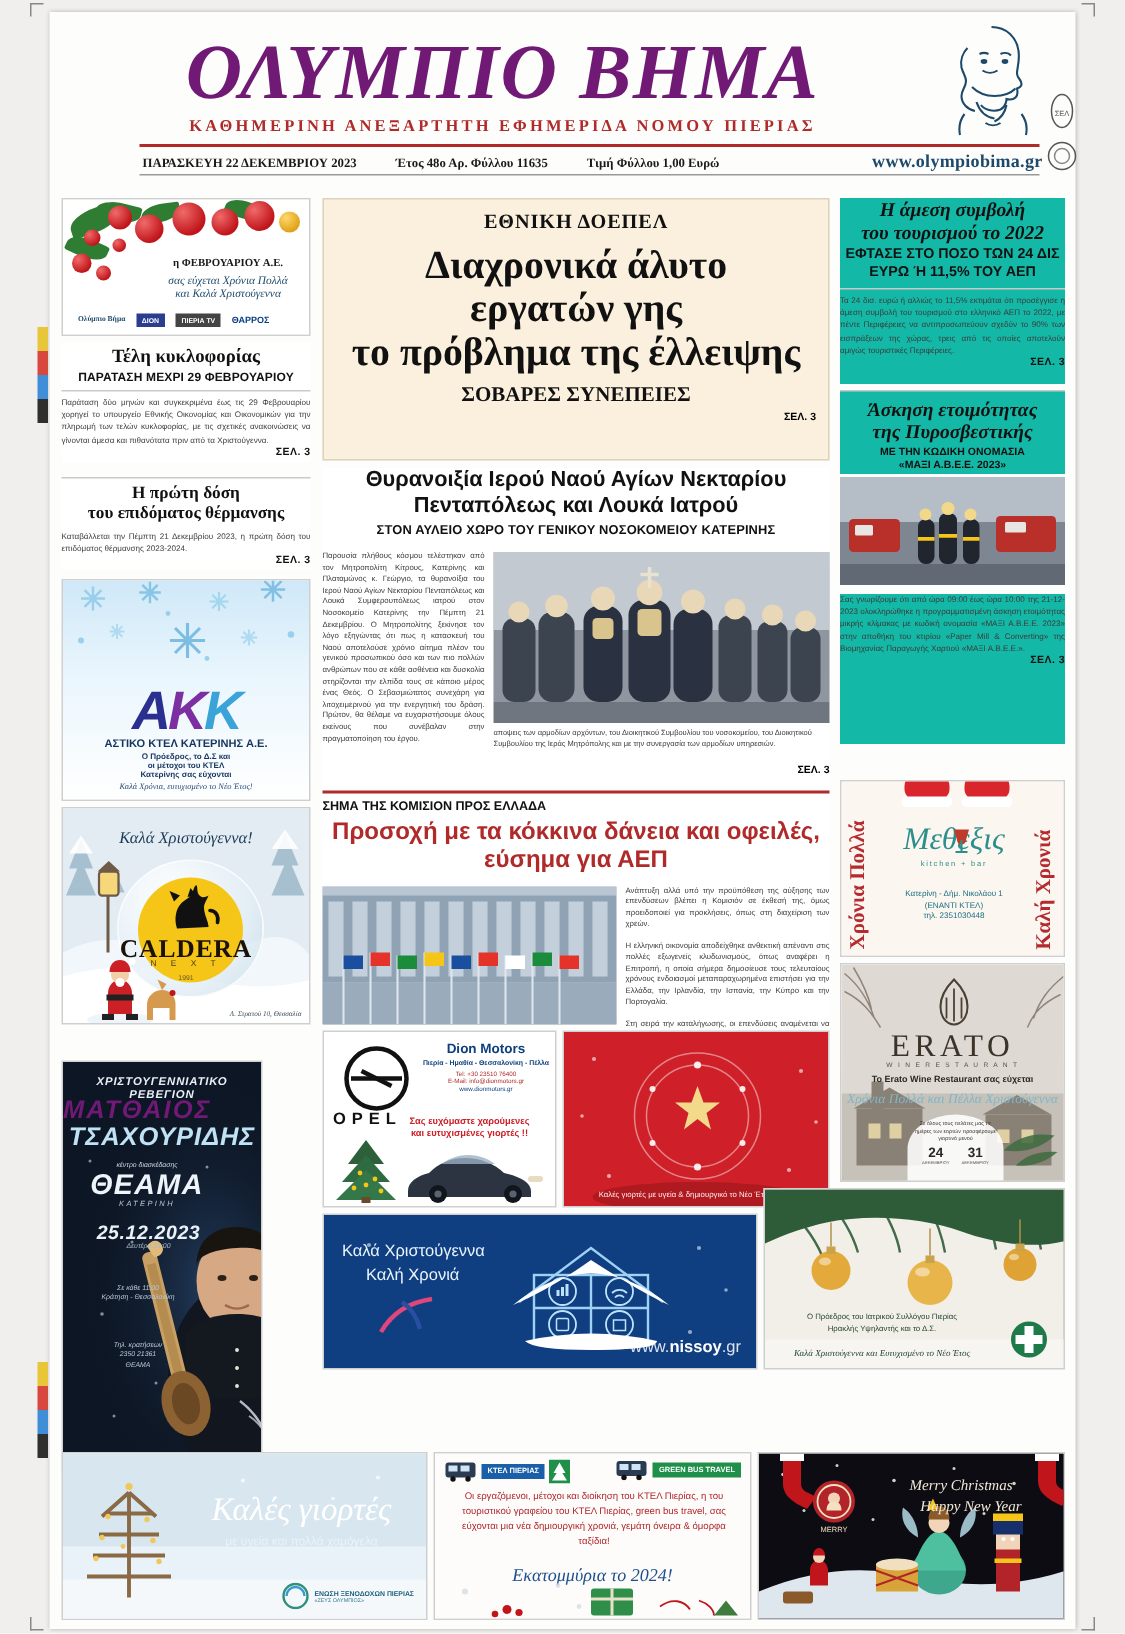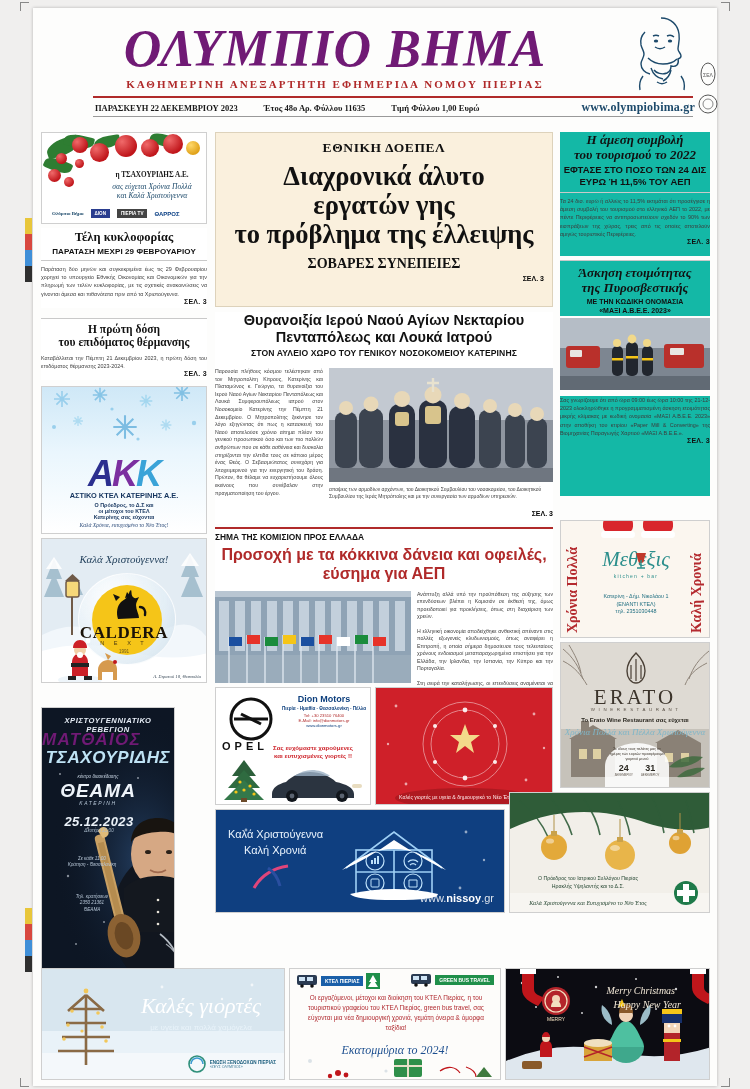--- a/index.html
+++ b/index.html
@@ -216,21 +216,21 @@
     <div class="berry" style="left:48px; top:10px; width:19px; height:19px;"></div>
     <div class="berry" style="left:73px; top:2px; width:22px; height:22px;"></div>
     <div class="berry" style="left:99px; top:6px; width:18px; height:18px;"></div>
     <div class="berry" style="left:121px; top:1px; width:20px; height:20px;"></div>
     <div class="berry" style="left:14px; top:20px; width:11px; height:11px;"></div>
     <div class="berry" style="left:33px; top:26px; width:9px; height:9px;"></div>
     <div class="berry" style="left:6px; top:36px; width:13px; height:13px;"></div>
     <div class="berry" style="left:22px; top:44px; width:10px; height:10px;"></div>
     <div class="berry" style="left:144px; top:8px; width:14px; height:14px; background:radial-gradient(circle at 35% 30%,#ffd86a,#e0a21a 70%);"></div>
     <div style="position:absolute; left:58px; top:38px; width:104px; text-align:center;">
-      <div style="font-family:'Liberation Serif',serif; font-weight:bold; font-size:7.2px; color:#1a1a1a;">η ΤΣΑΧΟΥΡΙΔΗΣ Α.Ε.</div>
+      <div style="font-family:'Liberation Serif',serif; font-weight:bold; font-size:7.2px; color:#1a1a1a;">η ΦΕΒΡΟΥΑΡΙΟΥ Α.Ε.</div>
       <div class="scriptf" style="font-size:7.6px; color:#1d4a6b; margin-top:3px;">σας εύχεται Χρόνια Πολλά</div>
       <div class="scriptf" style="font-size:7.6px; color:#1d4a6b;">και Καλά Χριστούγεννα</div>
     </div>
     <div style="position:absolute; left:10px; bottom:5px; display:flex; gap:7px; align-items:center;">
       <span style="font-family:'Liberation Serif',serif; font-weight:bold; font-size:5px; color:#1d4a6b;">Ολύμπιο Βήμα</span>
       <span style="background:#2a3d8f; color:#fff; font-size:4.6px; padding:2px 4px; font-weight:bold;">ΔΙΟΝ</span>
       <span style="background:#444; color:#fff; font-size:4.6px; padding:2px 4px; font-weight:bold;">ΠΙΕΡΙΑ TV</span>
       <span style="font-weight:bold; font-size:6px; color:#0a3f84;">ΘΑΡΡΟΣ</span>
     </div>
   </div>

